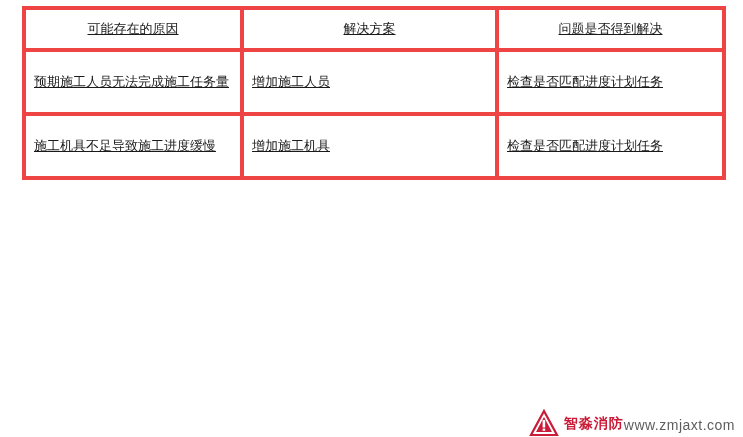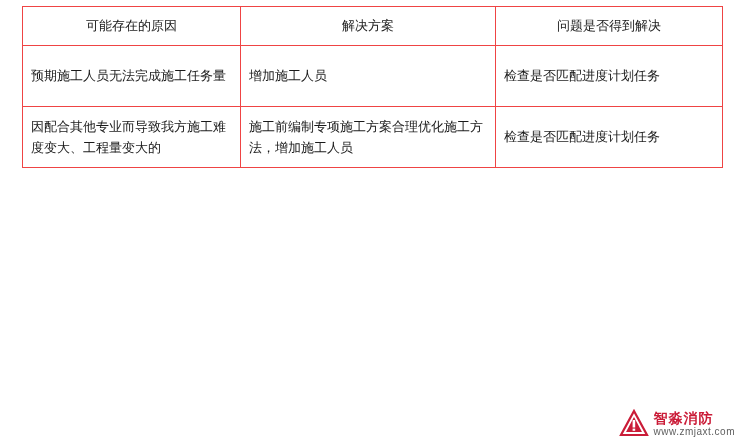--- a/index.html
+++ b/index.html
@@ -21,27 +21,28 @@
     background: #ffffff;
   }
   table.issue-table {
     border-collapse: collapse;
     table-layout: fixed;
     margin: 6px 0 0 22px;
     width: 700px;
     background: #ffffff;
   }
   table.issue-table td {
-    border: 1px solid #ef4444;
+    border: 4px solid #ef4444;
     padding: 6px 8px;
     font-size: 13px;
     color: #1a1a1a;
     line-height: 1.65;
     vertical-align: middle;
     text-align: left;
+    text-decoration: underline;
   }
   table.issue-table td.center {
     text-align: left;
   }
   table.issue-table tr.header-row td {
     text-align: center;
     height: 30px;
     padding: 4px 8px;
   }
   .col-cause { width: 218px; }
@@ -60,31 +61,31 @@
     opacity: 0.95;
   }
   .wm-logo {
     width: 30px;
     height: 30px;
     position: relative;
     display: inline-block;
   }
   .wm-text {
     display: flex;
-    flex-direction: column;
+    flex-direction: row;
     line-height: 1;
   }
   .wm-title {
     font-size: 14px;
     color: #c8102e;
     font-weight: bold;
     letter-spacing: 1px;
   }
   .wm-url {
-    font-size: 10px;
+    font-size: 14px;
     color: #555555;
     letter-spacing: 0.5px;
     margin-top: 2px;
   }
 </style>
 </head>
 <body>
 
 <div class="page">
 
@@ -100,28 +101,28 @@
         <td>解决方案</td>
         <td>问题是否得到解决</td>
       </tr>
 
       <tr class="row-body">
         <td>预期施工人员无法完成施工任务量</td>
         <td class="center">增加施工人员</td>
         <td class="center">检查是否匹配进度计划任务</td>
       </tr>
 
+      <tr class="row-body">
+        <td>施工机具不足导致施工进度缓慢</td>
+        <td class="center">增加施工机具</td>
+        <td class="center">检查是否匹配进度计划任务</td>
+      </tr>
 
 
 
-      <tr class="row-body">
-        <td>因配合其他专业而导致我方施工难度变大、工程量变大的</td>
-        <td>施工前编制专项施工方案合理优化施工方法，增加施工人员</td>
-        <td class="center">检查是否匹配进度计划任务</td>
-      </tr>
 
     </tbody>
   </table>
 
   <div class="watermark">
     <span class="wm-logo">
       <svg width="30" height="30" viewBox="0 0 30 30">
         <polygon points="15,2 28,26 2,26" fill="none" stroke="#c8102e" stroke-width="2.2"></polygon>
         <polygon points="15,8 23,23 7,23" fill="#c8102e"></polygon>
         <rect x="13.6" y="11" width="2.6" height="7.5" fill="#ffffff"></rect>

